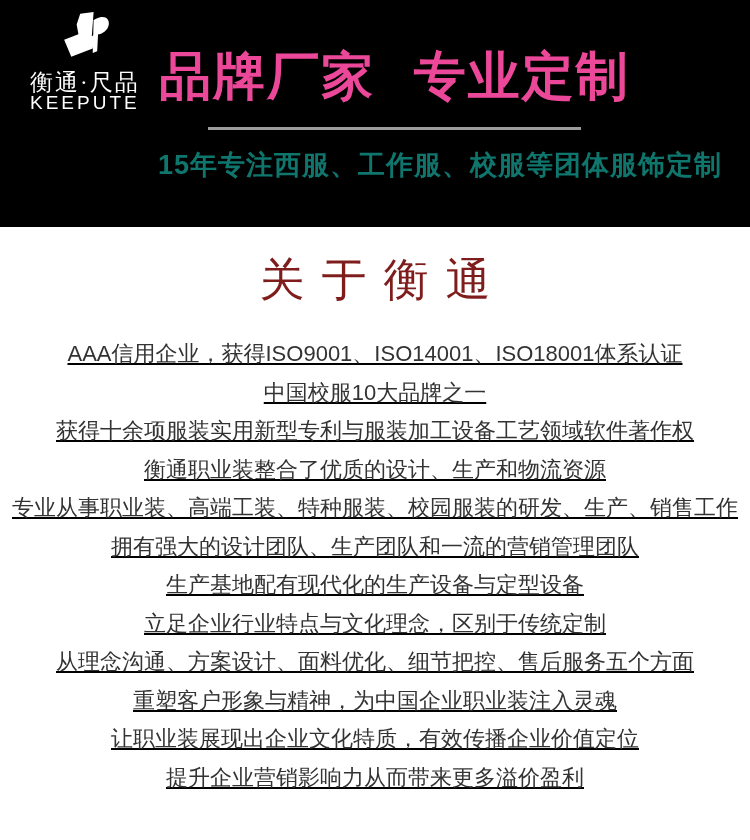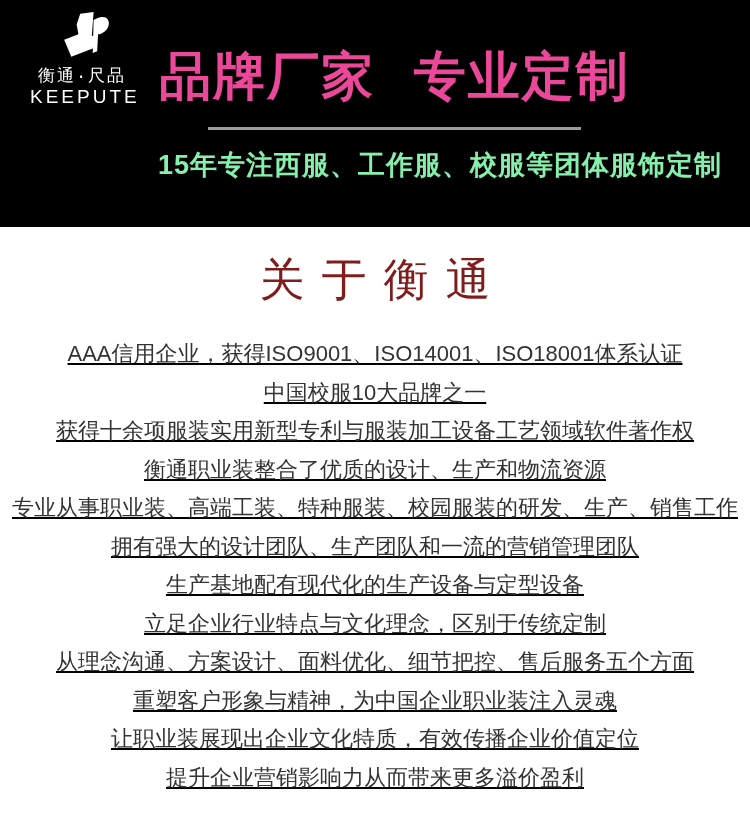--- a/index.html
+++ b/index.html
@@ -22,25 +22,25 @@
 
   .logo {
     position: absolute;
     left: 30px; top: 12px;
     width: 104px;
     text-align: center;
     color: #ffffff;
   }
   .logo-mark svg { width: 58px; height: 50px; display: inline-block; }
   .logo-cn {
-    font-family: Liberation Mono, monospace;
-    font-size: 17px;
+    font-family: Liberation Serif, serif;
+    font-size: 23px;
     letter-spacing: 2px;
     line-height: 19px;
-    margin-top: 1px;
+    margin-top: 7px;
     white-space: nowrap;
   }
   .logo-en {
     font-size: 19px;
     letter-spacing: 3px;
     line-height: 16px;
     margin-top: 3px;
     white-space: nowrap;
   }
 
@@ -63,21 +63,21 @@
   .title-divider {
     width: 373px; height: 3px;
     background: #9c9c9c;
     margin: 25px auto 0;
   }
   .brand-subtitle {
     margin-top: 21px;
     font-size: 27px;
     line-height: 28px;
     font-weight: bold;
-    color: #86efac;
+    color: #0f766e;
     letter-spacing: 1px;
     white-space: nowrap;
   }
 
   
   .about {
     position: absolute;
     left: 0; top: 227px;
     width: 750px;
   }

